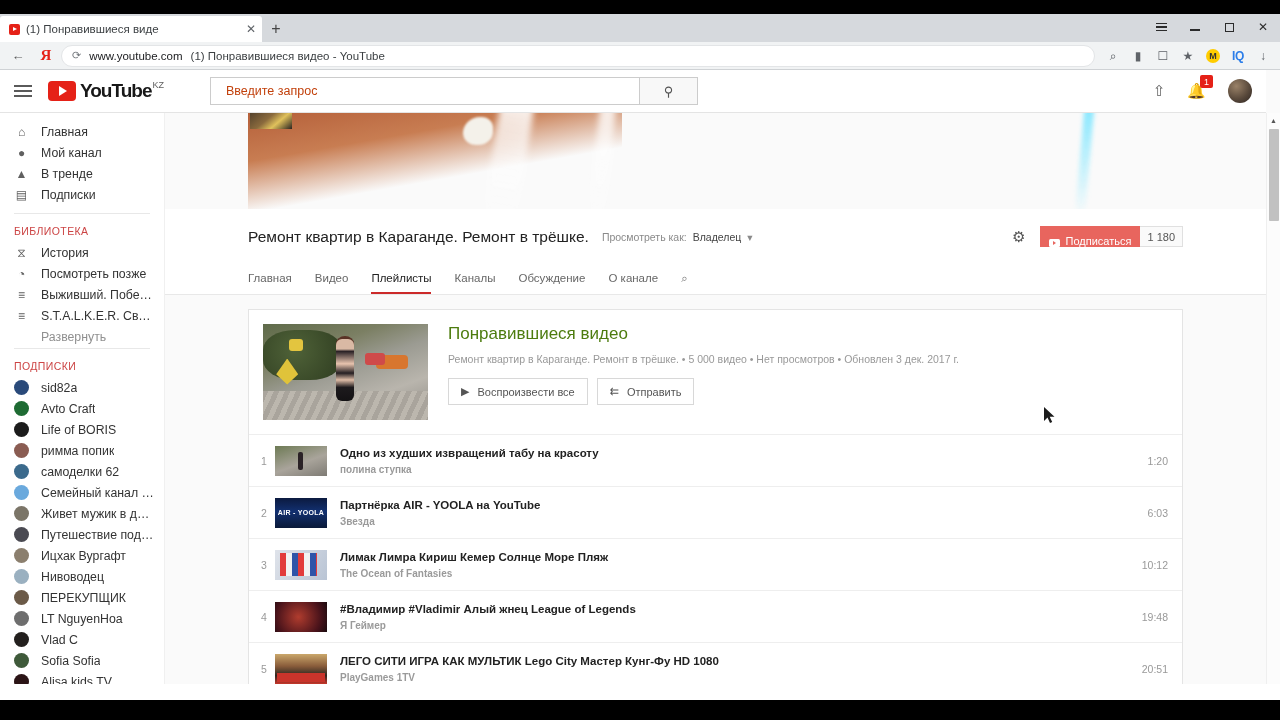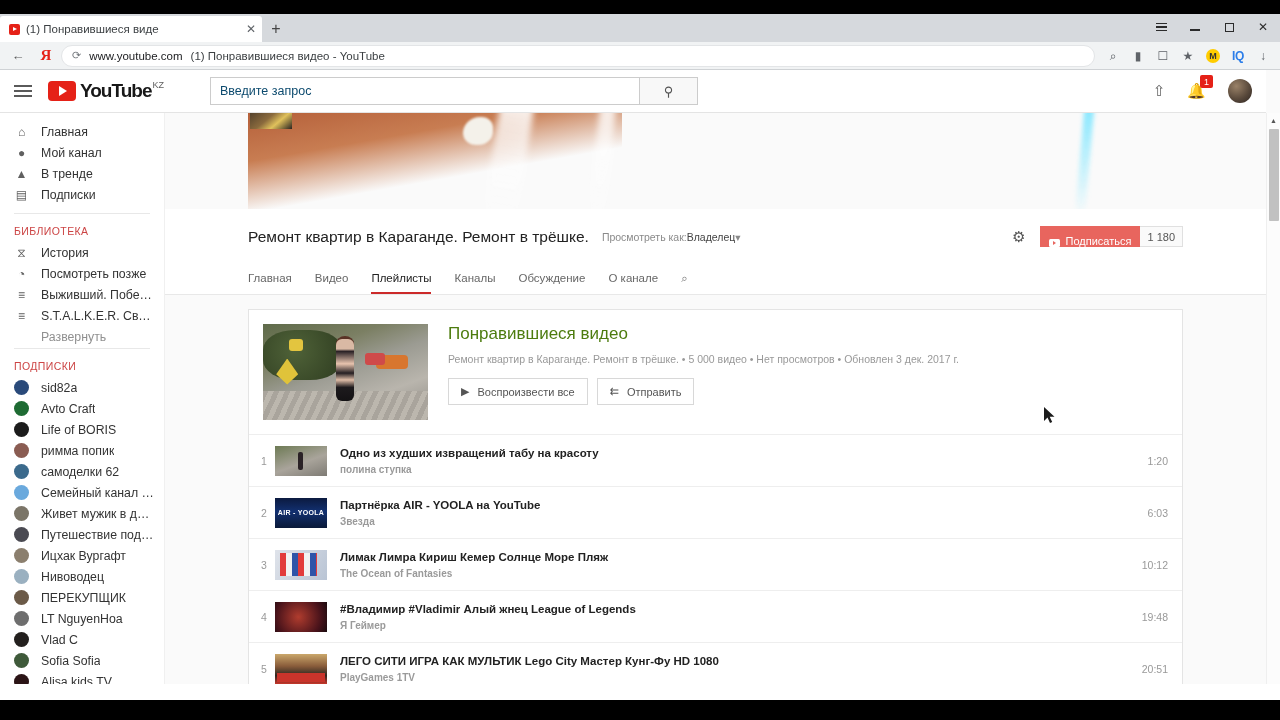--- a/index.html
+++ b/index.html
@@ -116,22 +116,22 @@
   .yt-play::after{
     content:""; position:absolute; left:11px; top:5px;
     border-left:8px solid #fff;
     border-top:5px solid transparent;
     border-bottom:5px solid transparent;
   }
   .yt-word { font-size:19px; font-weight:bold; color:#181818; letter-spacing:-1px; line-height:19px; }
   .yt-cc { font-size:9px; color:#606060; margin-left:1px; margin-top:-1px; }
   .searchbox {
     width: 430px; height: 28px; border:1px solid #ccc;
-    display:flex; align-items:center; padding: 0 9px;
-    font-size:12.5px; color:#0c4a6e; background:#fff;
+    display:flex; align-items:center; padding: 0 15px;
+    font-size:12.5px; color:#c2410c; background:#fff;
   }
   .searchbtn {
     width: 58px; height: 28px; border:1px solid #ccc; border-left:none;
     background:#f8f8f8; display:flex; align-items:center; justify-content:center;
     color:#555; font-size:13px;
   }
   .hdr-right { margin-left:auto; display:flex; align-items:center; gap:22px; }
   .upload-ico { color:#606060; font-size:15px; display:flex; flex-direction:column; align-items:center;}
   .bell-wrap { position:relative; color:#606060; font-size:15px; }
   .bell-badge {
@@ -214,21 +214,21 @@
     background:linear-gradient(to bottom,#7fe6ff,rgba(127,230,255,0));
     transform: rotate(5deg); filter: blur(2px);
   }
 
   .chan-bar {
     background:#fff; border-bottom:1px solid #e8e8e8;
     padding: 0 83px;
   }
   .chan-row1 { display:flex; align-items:center; padding: 17px 0 16px; }
   .chan-title { font-size:15.5px; color:#222; font-weight:400; }
-  .viewas { margin-left:13px; font-size:10.5px; color:#8a8a8a; display:flex; align-items:center; gap:0;}
+  .viewas { margin-left:13px; font-size:10.5px; color:#8a8a8a; display:flex; align-items:center; gap:6px;}
   .viewas b { color:#444; font-weight:400; }
   .chan-actions { margin-left:auto; display:flex; align-items:center; gap:14px; }
   .gear { color:#555; font-size:15px; }
   .sub-btn {
     display:flex; align-items:stretch; height:21px; font-size:11px;
   }
   .sub-main {
     background:#e8655e; color:#fff; padding: 0 9px;
     display:flex; align-items:flex-end; gap:6px;
   }

